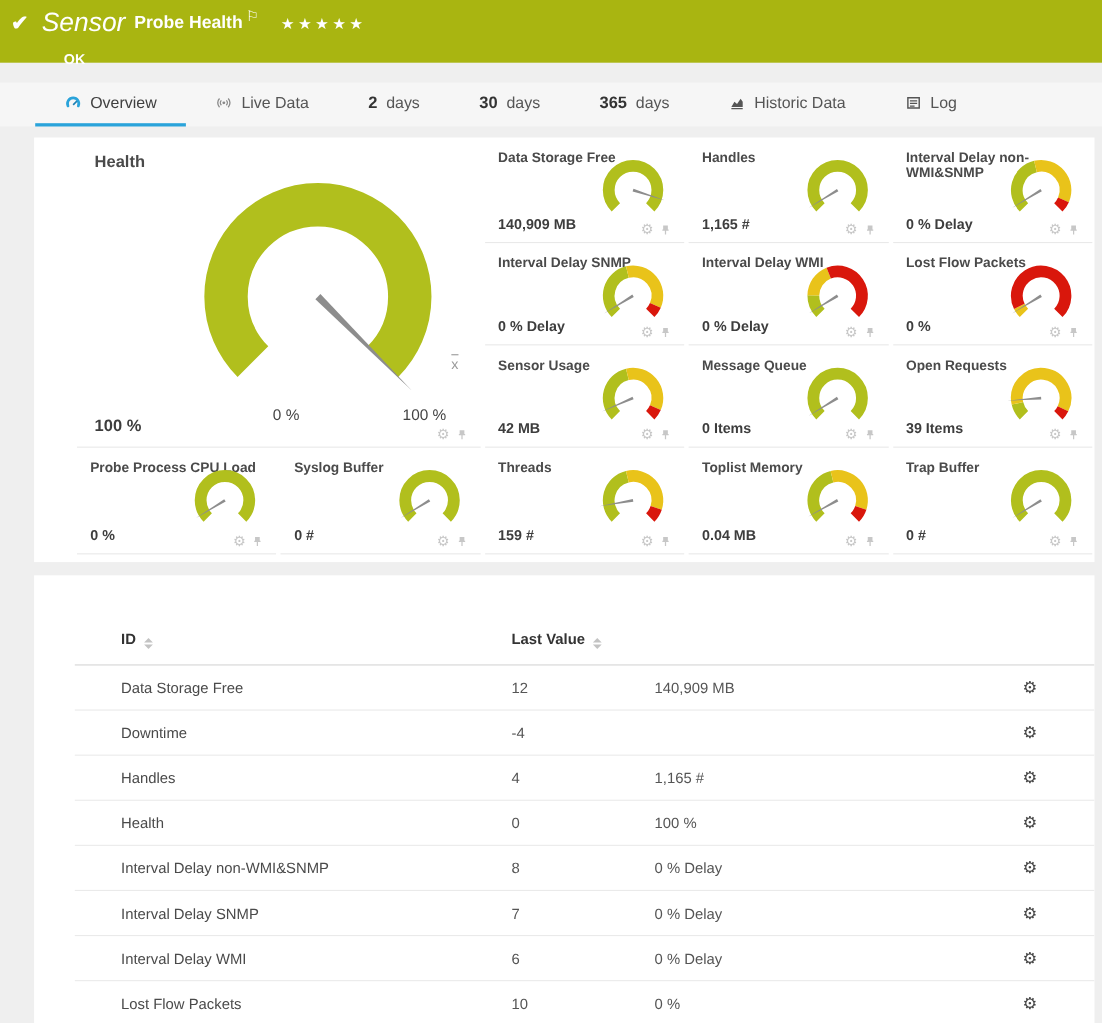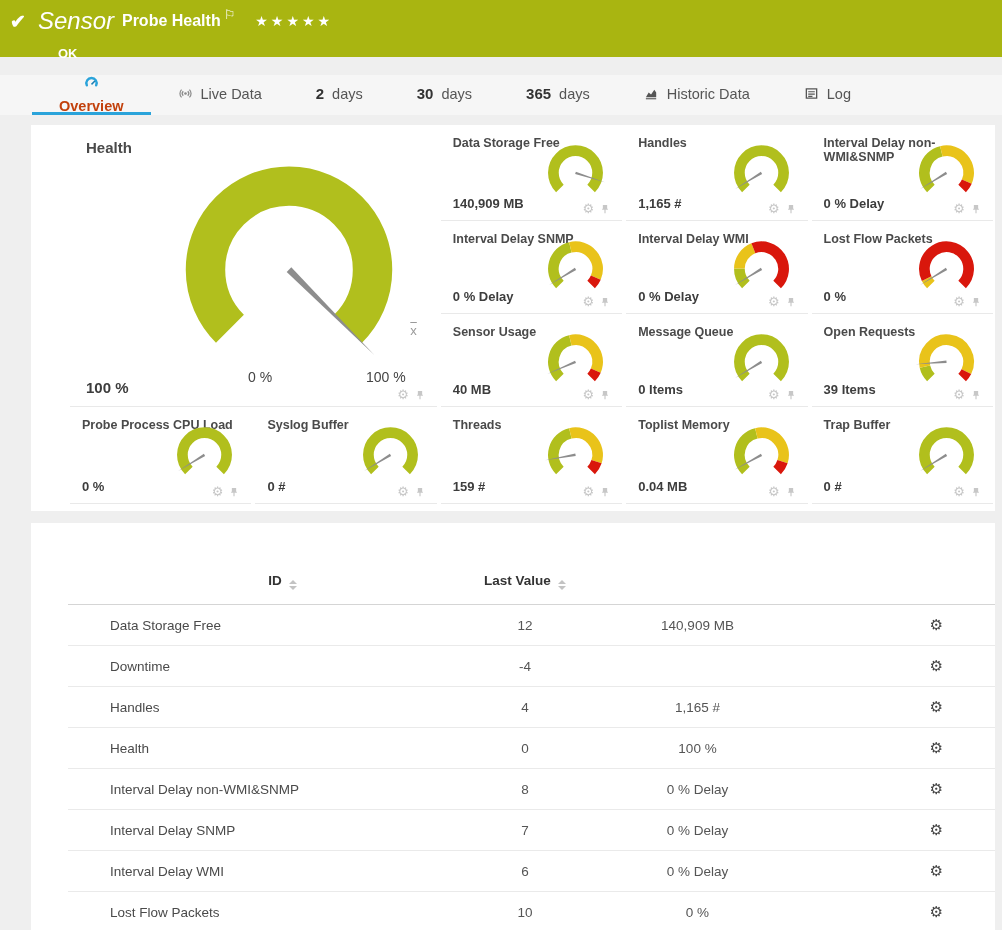--- a/index.html
+++ b/index.html
@@ -17,21 +17,21 @@
   .check { font-size:19px; font-weight:bold; line-height:1; }
   .kind { font-style:italic; font-size:24px; margin-left:12px; }
   .sensor-title { font-weight:bold; font-size:16px; margin-left:8px; }
   .flag { font-size:13px; position:relative; top:-7px; margin-left:3px; }
   .stars { font-size:14px; letter-spacing:3px; margin-left:20px; }
   .status-ok { position:absolute; left:58px; top:46px; font-weight:bold; font-size:13px; }
 
   
   .tabbar { margin-top:18px; height:40px; background:#f6f6f6; display:flex; align-items:stretch; padding-left:32px; }
   .tab { display:flex; align-items:center; gap:8px; padding:0 27px; font-size:14.5px; color:#555; cursor:pointer; border-bottom:3px solid transparent; }
-  .tab.active { color:#c2410c; font-weight:bold; border-bottom-color:#2aa3da;flex-direction:column; }
+  .tab.active { color:#404040; font-weight:normal; border-bottom-color:#2aa3da; }
   .tab-icon { display:inline-flex; align-items:center; }
   .tab-num { font-weight:bold; color:#333; font-size:15px; }
   .tab-num:empty, .tab-icon:empty { display:none; }
 
   
   .panel { background:#fff; margin:0 7px 0 31px;padding-left:37px; }
   .gauges-panel { margin-top:10px; height:386px; }
   .grid { display:grid; grid-template-columns:repeat(5,1fr); grid-template-rows:96px 93px 93px 97px; height:100%; }
 
   .tile { position:relative; padding:11px 12px 6px 12px; border-bottom:1px solid #e9e9e9; margin:0 2px; overflow:hidden; }
@@ -49,21 +49,21 @@
   .health-min { position:absolute; left:178px; top:244px; font-size:14px; color:#444; }
   .health-max { position:absolute; left:296px; top:244px; font-size:14px; color:#444; }
   .health-value { position:absolute; left:16px; bottom:10px; font-size:15px; font-weight:bold; color:#3d3d3d; }
   .avg-marker { position:absolute; top:198px; right:20px; font-size:13px; color:#9a9a9a; text-decoration:overline; }
 
   
   .table-panel { margin-top:12px; height:407px; overflow:hidden; }
   .thead, .trow { display:grid; grid-template-columns:1fr 130px 215px 185px; padding-left:42px; align-items:center; }
   .thead { margin-top:36px; height:46px; font-size:13.5px; font-weight:bold; color:#333; border-bottom:1px solid #d5d5d5; }
   .trow { height:41px; font-size:13.5px; color:#555; border-bottom:1px solid #eaeaea; }
-  .c-id, .c-value { text-align:center; padding-right:10px; }
+  .c-id, .c-value { text-align:left; padding-right:10px; }
   .c-actions { text-align:right; padding-right:52px; }
   .c-channel { color:#4a4a4a; cursor:pointer; }
   .row-gear { font-size:15px; color:#444; cursor:pointer; }
   .caret-down { color:#333; font-size:11px; margin-left:6px; }
   .sort-stack { display:inline-flex; flex-direction:column; gap:2px; margin-left:7px; vertical-align:1px; }
   .tri-up { width:0; height:0; border-left:4px solid transparent; border-right:4px solid transparent; border-bottom:4px solid #c3c3c3; }
   .tri-down { width:0; height:0; border-left:4px solid transparent; border-right:4px solid transparent; border-top:4px solid #c3c3c3; }
   .thead > div { cursor:pointer; }
 </style>
 </head>
@@ -249,21 +249,21 @@
     </span>
   </div>
       <div class="tile">
     <div class="tile-title">Sensor Usage</div>
     <svg class="gauge-small" viewBox="0 0 100 100">
           <path d="M 26.67 75.33 A 33 33 0 0 1 42.30 19.91" fill="none" stroke="#b1bf1d" stroke-width="16"></path>
           <path d="M 42.30 19.91 A 33 33 0 0 1 80.29 65.11" fill="none" stroke="#e9c31a" stroke-width="16"></path>
           <path d="M 80.29 65.11 A 33 33 0 0 1 73.33 75.33" fill="none" stroke="#d9170c" stroke-width="16"></path>
           <polygon points="7.78,70.27 49.25,50.26 50.75,53.74" fill="#8d8d8d"></polygon>
         </svg>
-    <div class="tile-value">40 MB</div>
+    <div class="tile-value">42 MB</div>
     <span class="tile-icons">
       <span class="gear-mini">⚙</span>
       <svg class="pin-mini" viewBox="0 0 14 14">
             <path d="M4 1.5h6v5H4z M3 6.5h8v1.6H3z M6.2 8.1h1.6V13H6.2z"></path>
           </svg>
     </span>
   </div>
       <div class="tile">
     <div class="tile-title">Message Queue</div>
     <svg class="gauge-small" viewBox="0 0 100 100">

